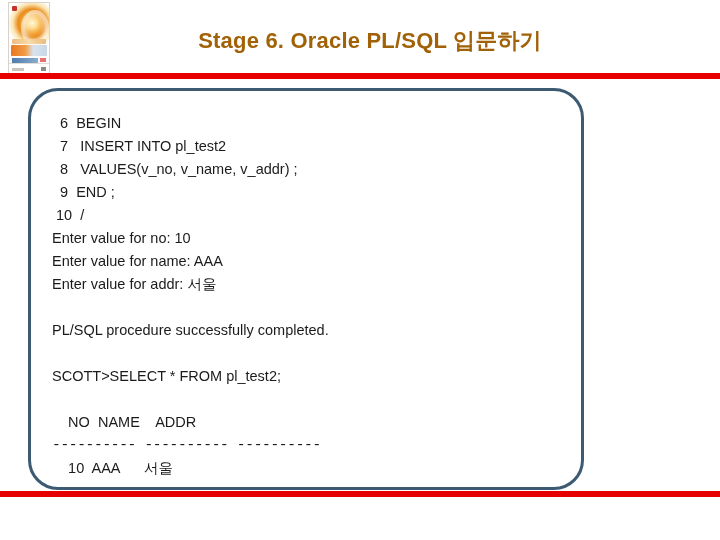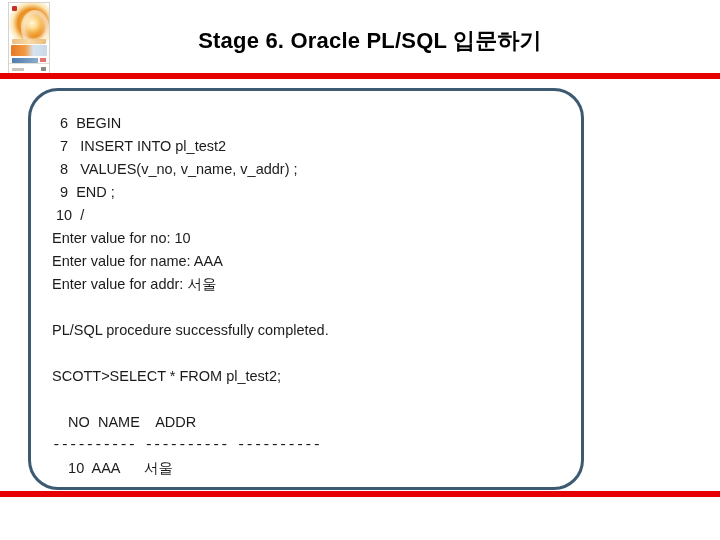--- a/index.html
+++ b/index.html
@@ -29,21 +29,21 @@
       background:#e04f4f;opacity:.8;}
   #book-cover .bc-foot{position:absolute;left:0;bottom:0;width:100%;height:9px;
       background:#ffffff;border-top:1px solid #e2ddd5;}
   #book-cover .bc-foot-l{position:absolute;left:3px;bottom:2px;width:12px;height:3px;
       background:#c9c3ba;}
   #book-cover .bc-foot-r{position:absolute;right:3px;bottom:2px;width:5px;height:4px;
       background:#8f8a82;}
 
   
   #slide-title{position:absolute;left:60px;top:26px;width:620px;text-align:center;
-      font-size:22px;font-weight:bold;color:#000000;letter-spacing:.2px;
+      font-size:22px;font-weight:bold;color:#a16207;letter-spacing:.2px;
       white-space:nowrap;}
 
   
   .red-rule{position:absolute;left:0;width:720px;height:6px;background:#e60000;}
   #red-rule-top{top:73px;}
   #red-rule-bottom{top:491px;}
 
   
   #console-panel{position:absolute;left:28px;top:88px;width:556px;height:402px;
       border:3px solid #3d5a73;border-radius:30px;box-sizing:border-box;

